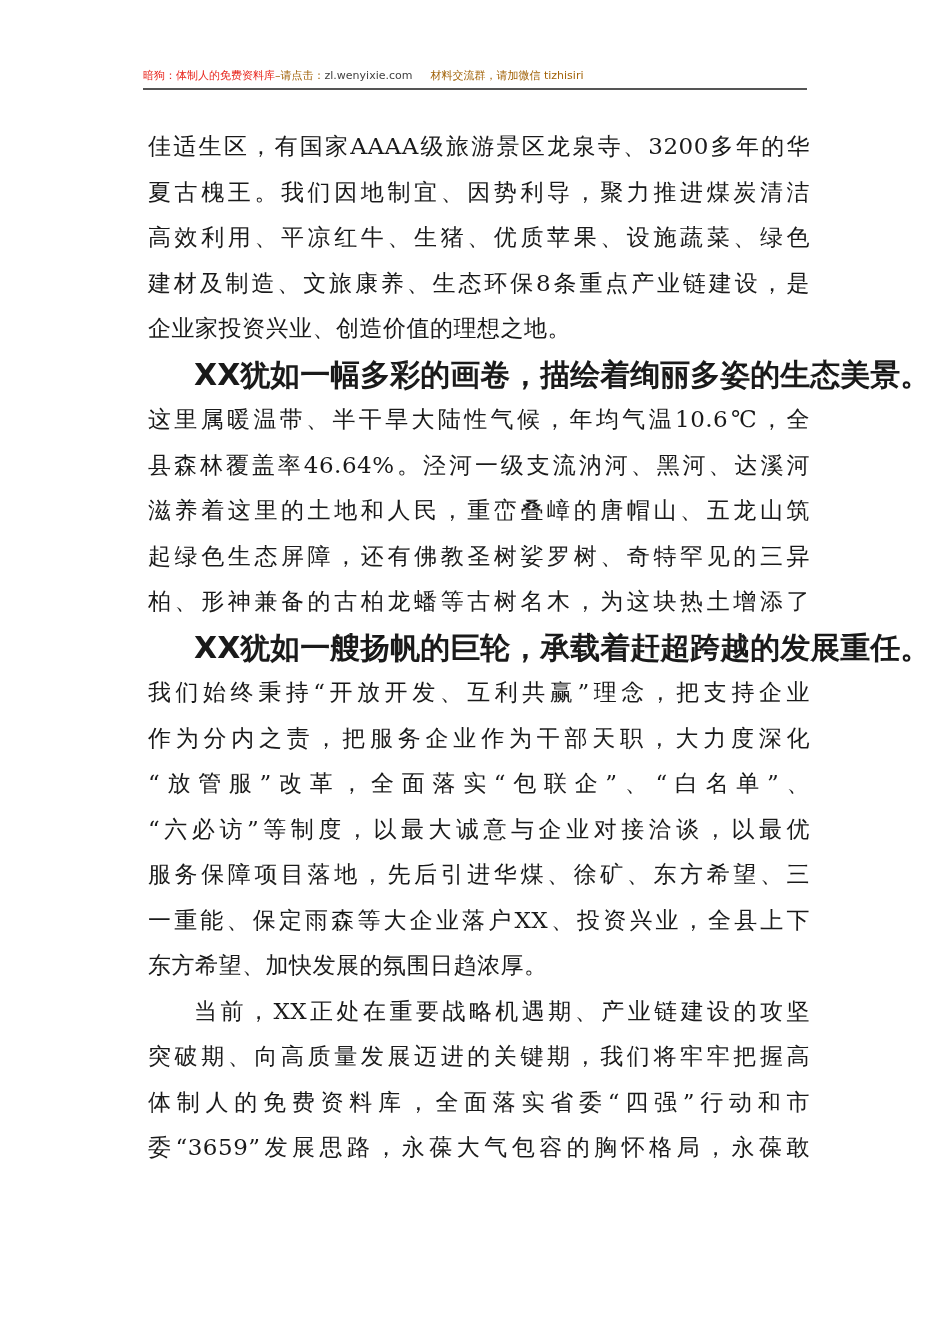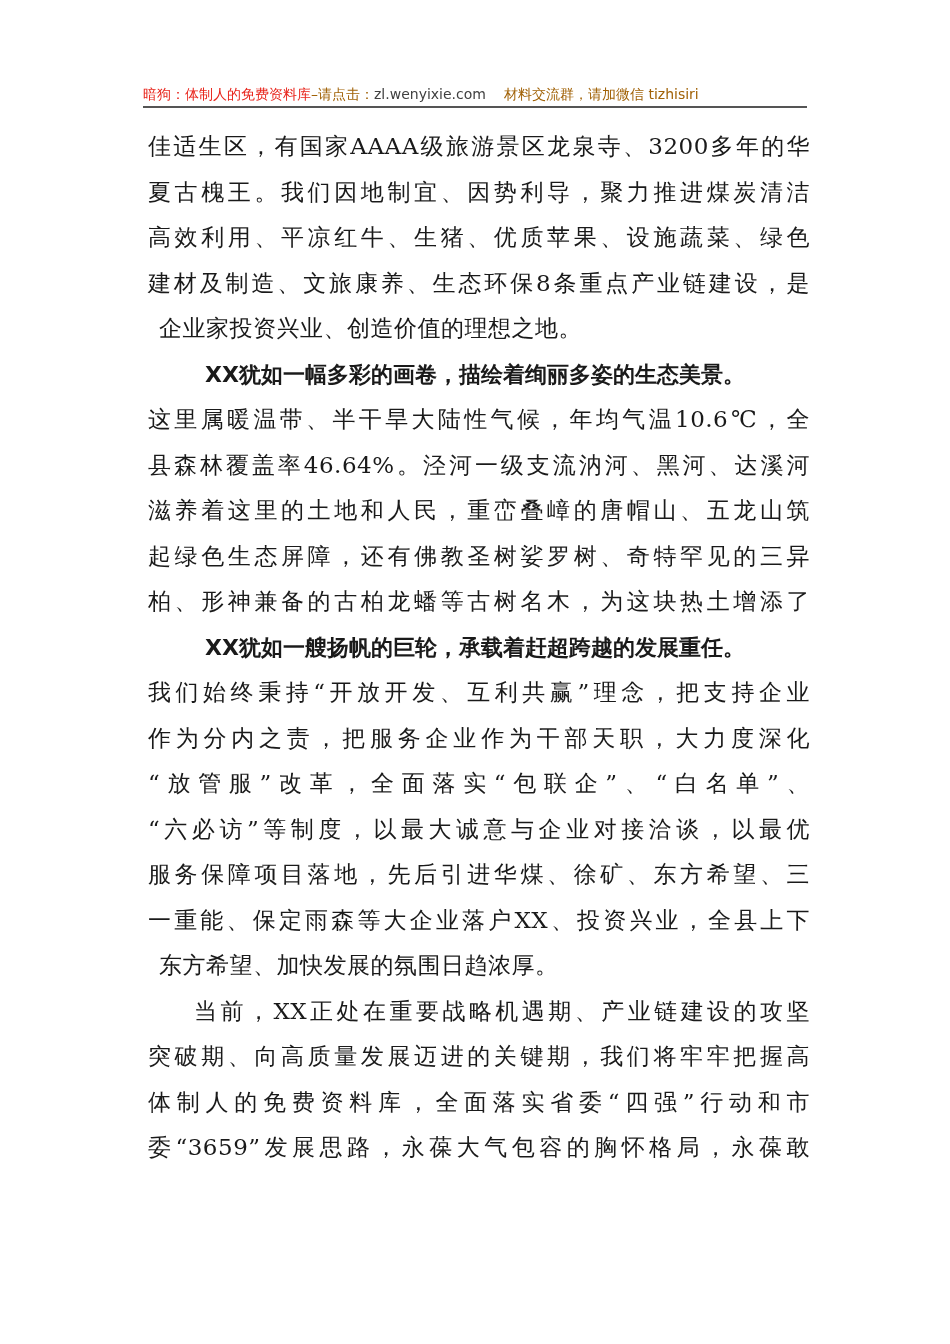--- a/index.html
+++ b/index.html
@@ -9,26 +9,26 @@
     }
     body {
       width: 950px;
       height: 1344px;
       position: relative;
       overflow: hidden;
     }
     .header {
       position: absolute;
       left: 143px;
-      top: 82px;
+      top: 64px;
       width: 664px;
       height: 24px;
       border-bottom: 2px solid #555555;
       font-family: "DejaVu Sans", sans-serif;
-      font-size: 14px;
+      font-size: 11px;
       line-height: 22px;
       white-space: nowrap;
       display: flex;
       align-items: center;
     }
     .header .red { color: #e8251c; }
     .header .dark { color: #a16207; }
     .header .blue { color: #404040; text-decoration: none; }
     .header .gap { display: inline-block; width: 18px; }
     .page {
@@ -43,29 +43,28 @@
     .line {
       height: 45.5px;
       line-height: 45.5px;
       white-space: nowrap;
       text-align: justify;
       text-align-last: justify;
       letter-spacing: 0.5px;
     }
     .line.last {
       text-align-last: left;
-      margin-left: 11px;
     }
     .line.indent {
       padding-left: 46px;
     }
     .line.bold {
       font-family: "DejaVu Sans", sans-serif;
       font-weight: bold;
-      font-size: 22px;
+      font-size: 30px;
       letter-spacing: 0;
     }
   </style>
 </head>
 <body>
 
 <div class="header">
   <span class="red">暗狗：体制人的免费资料库</span>
   <span class="dark">–请点击：</span>
   <a class="blue">zl.wenyixie.com</a>

